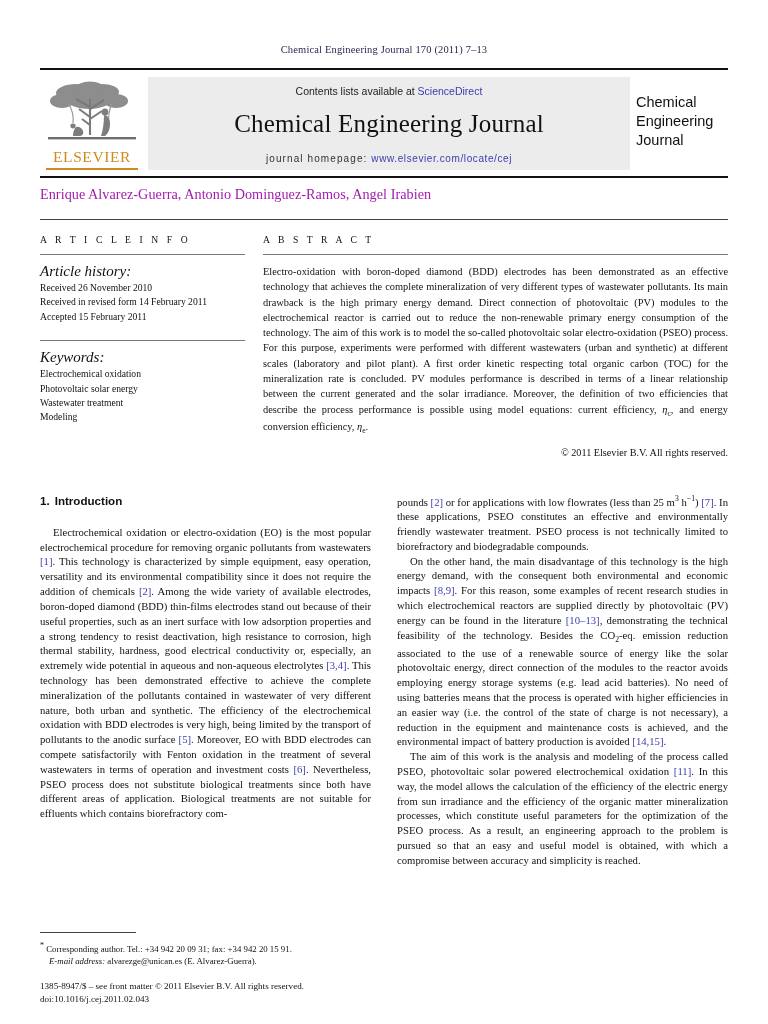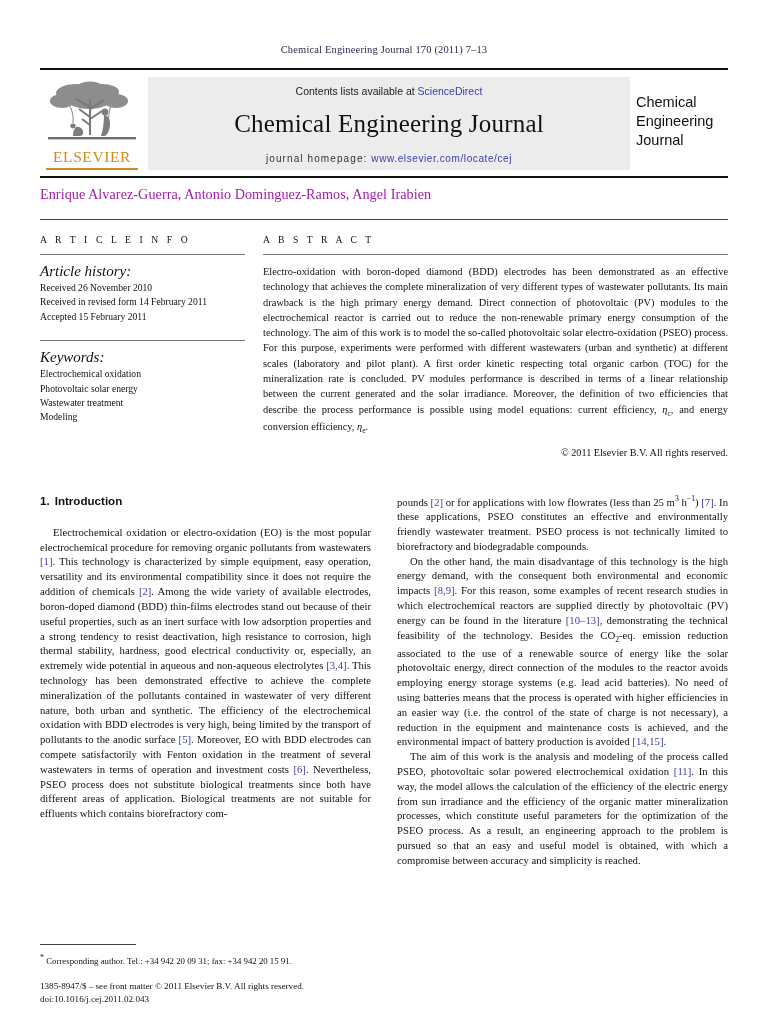--- a/index.html
+++ b/index.html
@@ -370,20 +370,23 @@
       <p><span>The aim of this work is the analysis and modeling of the process called PSEO, photovoltaic solar powered electrochemical oxidation </span><span class="ref">[11]</span><span>. In this way, the model allows the calculation of the efficiency of the electric energy from sun irradiance and the efficiency of the organic matter mineralization processes, which constitute useful parameters for the optimization of the PSEO process. As a result, an engineering approach to the problem is pursued so that an easy and useful model is obtained, with which a compromise between accuracy and simplicity is reached.</span></p>
     </div>
   </div>
 
   <div class="footnote">
     <div class="foot-rule"></div>
     <div class="foot-line">
       <span class="star">*</span>
       <span>Corresponding author. Tel.: +34 942 20 09 31; fax: +34 942 20 15 91.</span>
     </div>
+    <div class="foot-line" style="padding-left:9px">
+      <span class="it">E-mail address:</span><span> alvarezge@unican.es (E. Alvarez-Guerra).</span>
+    </div>
   </div>
 
   <div class="issn-block">
     <div class="issn-line">1385-8947/$ – see front matter © 2011 Elsevier B.V. All rights reserved.</div>
     <div class="issn-line">doi:10.1016/j.cej.2011.02.043</div>
   </div>
 
 </div>
 
 </body></html>

